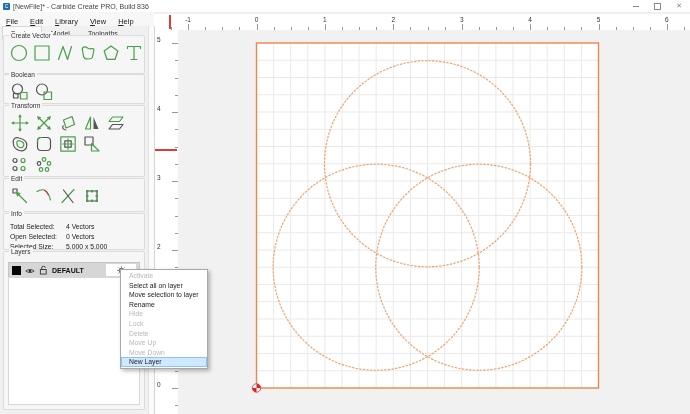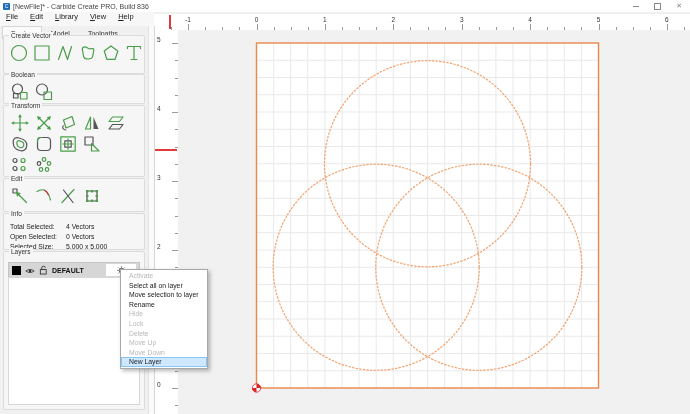--- a/index.html
+++ b/index.html
@@ -9,21 +9,21 @@
   .titlebar{position:absolute;left:0;top:0;right:0;height:12px;background:#ffffff;
             display:flex;align-items:center;padding-left:3px;font-size:7px;color:#444;}
   .appicon{width:7px;height:7px;background:#1d6fb8;border-radius:1px;color:#fff;font-size:5px;
            line-height:7px;text-align:center;margin-right:3px;flex:0 0 auto;}
   .wcontrols{position:absolute;right:8px;top:0;height:12px;display:flex;align-items:center;gap:16px;}
   .wc-min{width:6px;height:1px;background:#888;}
   .wc-max{width:5px;height:5px;border:1px solid #888;}
   .wc-close{font-size:7px;color:#888;line-height:12px;}
   
   .menubar{position:absolute;left:0;top:12px;width:154px;height:14px;background:#f7f7f7;
-           display:flex;align-items:flex-start;font-size:7.5px;color:#222;}
+           display:flex;align-items:flex-end;font-size:7.5px;color:#222;}
   .menu-item{padding:0 6px;}
   .menu-item u{text-decoration:underline;}
   
   .leftpanel{position:absolute;left:0;top:26px;width:148px;bottom:0;background:#f0f0f0;}
   .tabs{height:14px;display:flex;font-size:7px;color:#333;align-items:stretch;padding-left:2px;}
   .tab{padding:0 8px;line-height:13px;border:1px solid transparent;}
   .tab.active{background:#fbfbfb;border-color:#d6d6d6;border-bottom-color:#fbfbfb;}
   .gbox{position:absolute;left:3px;width:140px;border:1px solid #dcdcdc;border-radius:2px;background:#f6f6f6;}
   .glabel{position:absolute;top:-4px;left:5px;font-size:6.5px;line-height:8px;color:#333;
           background:#f6f6f6;padding:0 2px;white-space:nowrap;}

